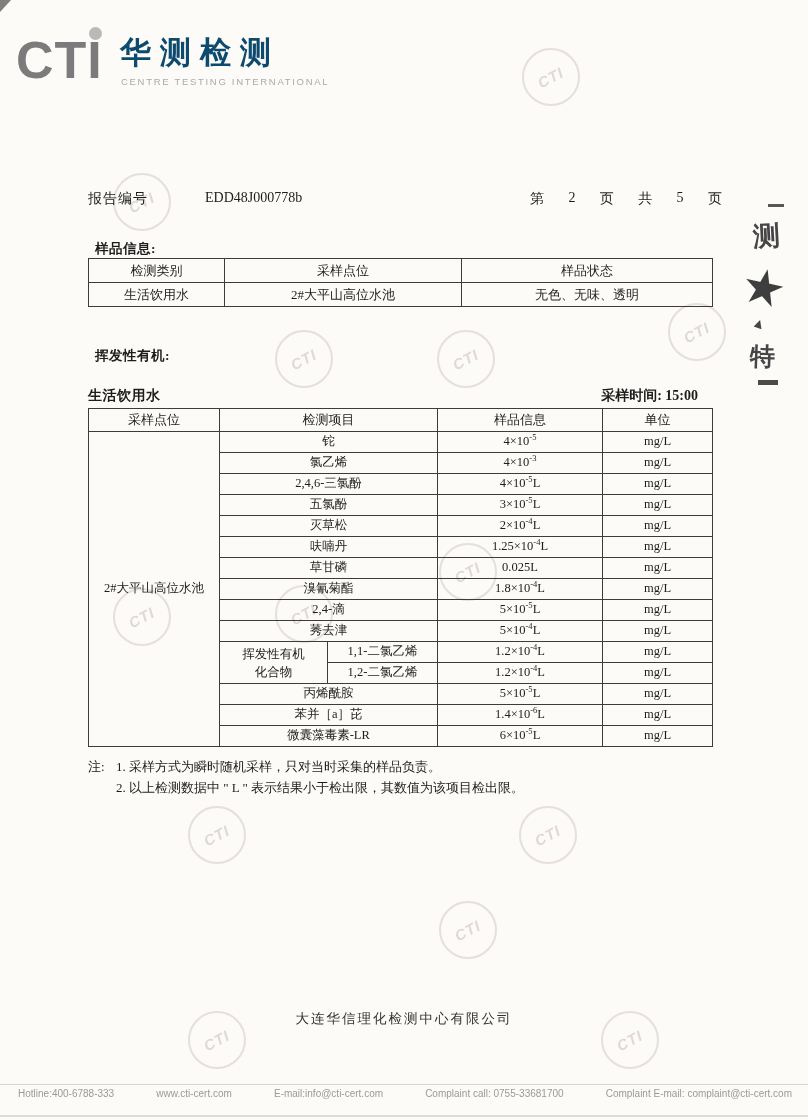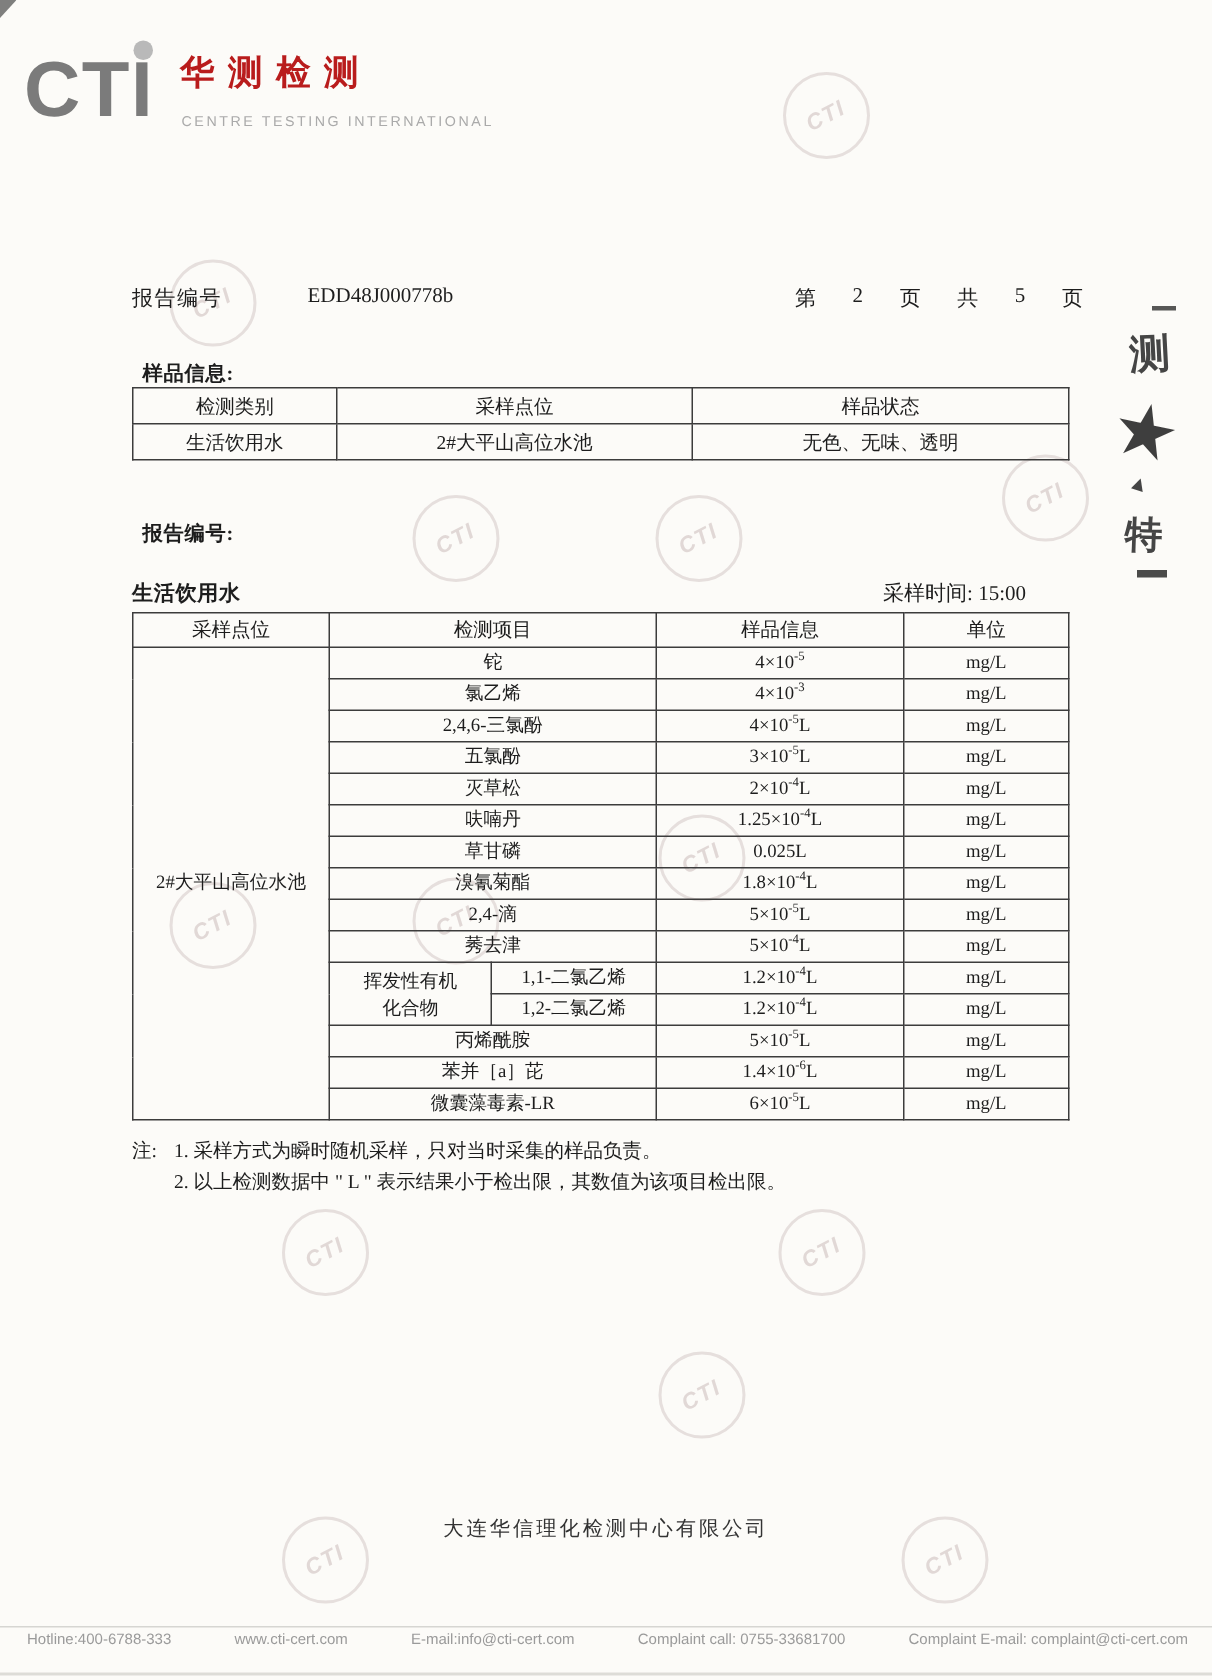--- a/index.html
+++ b/index.html
@@ -10,21 +10,21 @@
   .wm{position:absolute;width:54px;height:54px;border:2px solid rgba(173,150,150,.28);
       border-radius:50%;display:flex;align-items:center;justify-content:center;pointer-events:none;}
   .wm span{font:italic bold 15px "Liberation Sans",sans-serif;color:rgba(173,150,150,.34);
       transform:rotate(-28deg);letter-spacing:1px;}
 
   
   .logo-cti{position:absolute;left:16px;top:34px;font-family:"Liberation Sans",sans-serif;
       font-weight:bold;font-size:52px;line-height:1;color:#7b7b7b;letter-spacing:1px;}
   .logo-dot{position:absolute;left:89px;top:27px;width:13px;height:13px;border-radius:50%;background:#b9b9b9;}
   .logo-cn{position:absolute;left:120px;top:36px;font-family:"Liberation Sans",sans-serif;
-      font-weight:bold;font-size:23px;color:#b91c1c;letter-spacing:9px;line-height:1.1;}
+      font-weight:bold;font-size:31px;color:#0c4a6e;letter-spacing:9px;line-height:1.1;}
   .logo-en{position:absolute;left:121px;top:76px;font-family:"Liberation Sans",sans-serif;
       font-size:9.5px;color:#aaa;letter-spacing:1.7px;}
 
   .doc-title{position:absolute;left:0;right:0;top:134px;text-align:center;
       font-size:31px;font-weight:bold;letter-spacing:10px;color:#151515;}
 
   .report-line{position:absolute;left:88px;top:190px;width:634px;height:20px;font-size:14px;}
   .report-label{position:absolute;left:0;top:0;letter-spacing:1px;}
   .report-no{position:absolute;left:117px;top:0;}
   .pagination{position:absolute;right:0;top:0;width:192px;display:flex;justify-content:space-between;}
@@ -36,21 +36,21 @@
   table{border-collapse:collapse;table-layout:fixed;}
   th,td{border:1px solid #3c3c3c;text-align:center;vertical-align:middle;
         padding:0;font-weight:normal;overflow:hidden;}
 
   .sample-table{position:absolute;left:88px;top:258px;width:624px;font-size:13px;border-radius:18px;}
   .sample-table th{height:23px;}
   .sample-table td{height:23px;}
 
   .water-line{position:absolute;left:88px;top:387px;width:624px;font-size:14px;}
   .water-type{font-weight:bold;letter-spacing:.5px;}
-  .sampling-time{position:absolute;right:28px;top:0;font-weight:normal;}
+  .sampling-time{position:absolute;right:14px;top:0;font-weight:bold;}
 
   .main-table{position:absolute;left:88px;top:408px;width:624px;font-size:12.5px;}
   .main-table th{height:22px;font-size:13px;}
   .main-table td{height:20px;line-height:1.1;}
   .main-table sup{font-size:8.5px;vertical-align:super;line-height:0;}
   .voc-cell div{line-height:18px;}
 
   .notes{position:absolute;left:88px;top:756px;width:624px;font-size:13px;line-height:21px;display:flex;}
   .notes-label{width:28px;flex:none;}
   .note-line{white-space:nowrap;}
@@ -155,21 +155,21 @@
       <th>样品状态</th>
     </tr>
     <tr>
       <td>生活饮用水</td>
       <td>2#大平山高位水池</td>
       <td>无色、无味、透明</td>
     </tr>
   </tbody>
     </table>
 
-  <div class="sec-heading h-results">报告编号:</div>
+  <div class="sec-heading h-results">挥发性有机:</div>
 
   <div class="water-line">
     <span class="water-type">生活饮用水</span>
     <span class="sampling-time">
       <span>采样时间:</span>
       <span>15:00</span>
     </span>
   </div>
 
   <table class="main-table">

